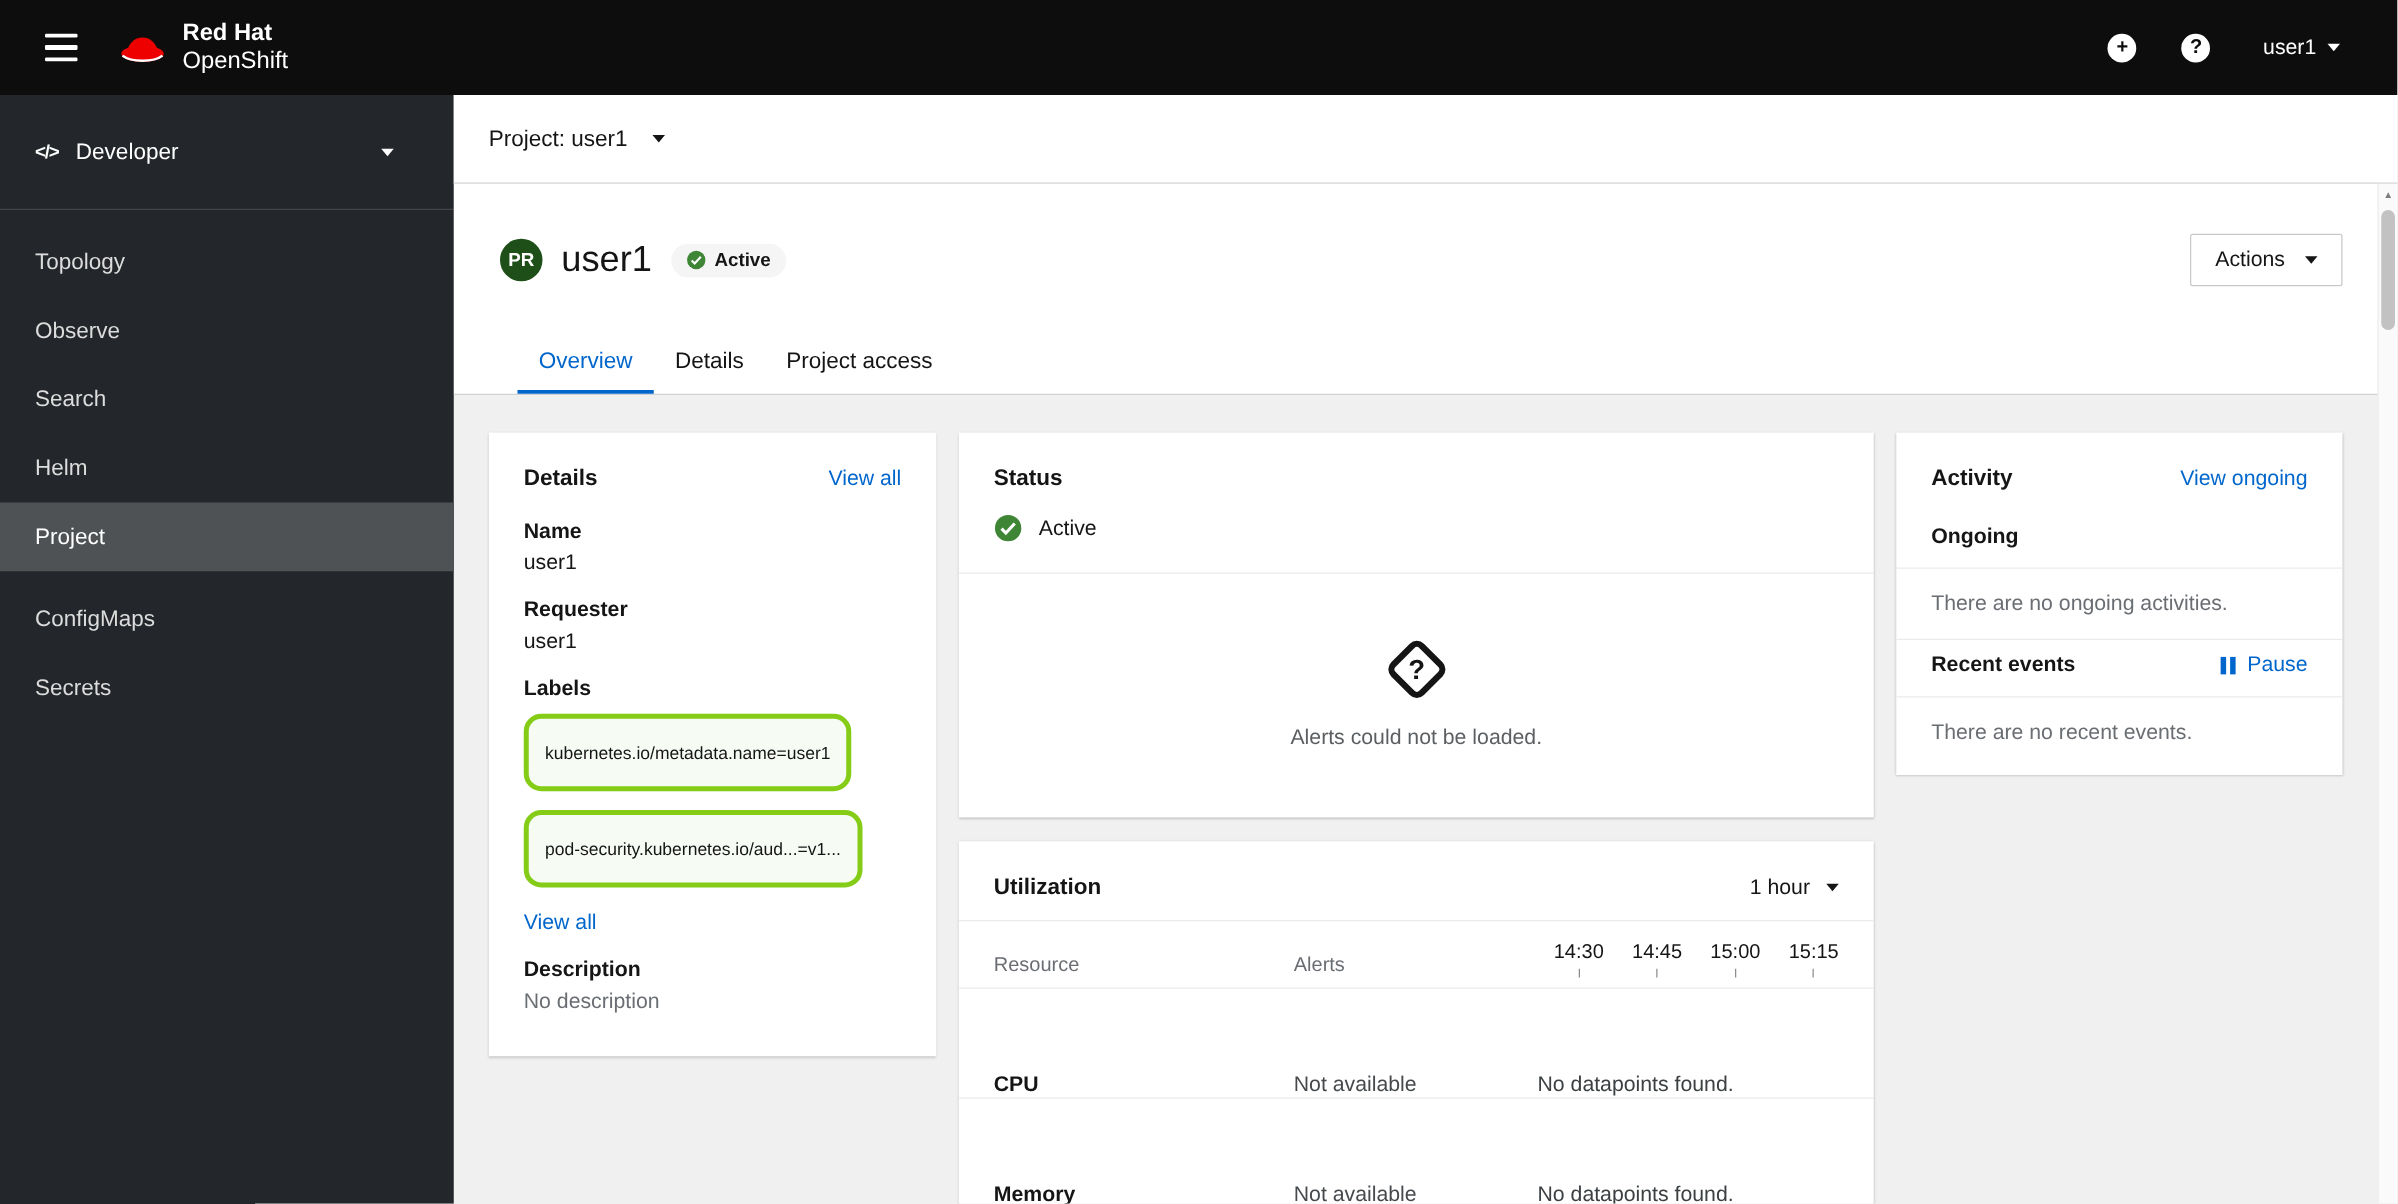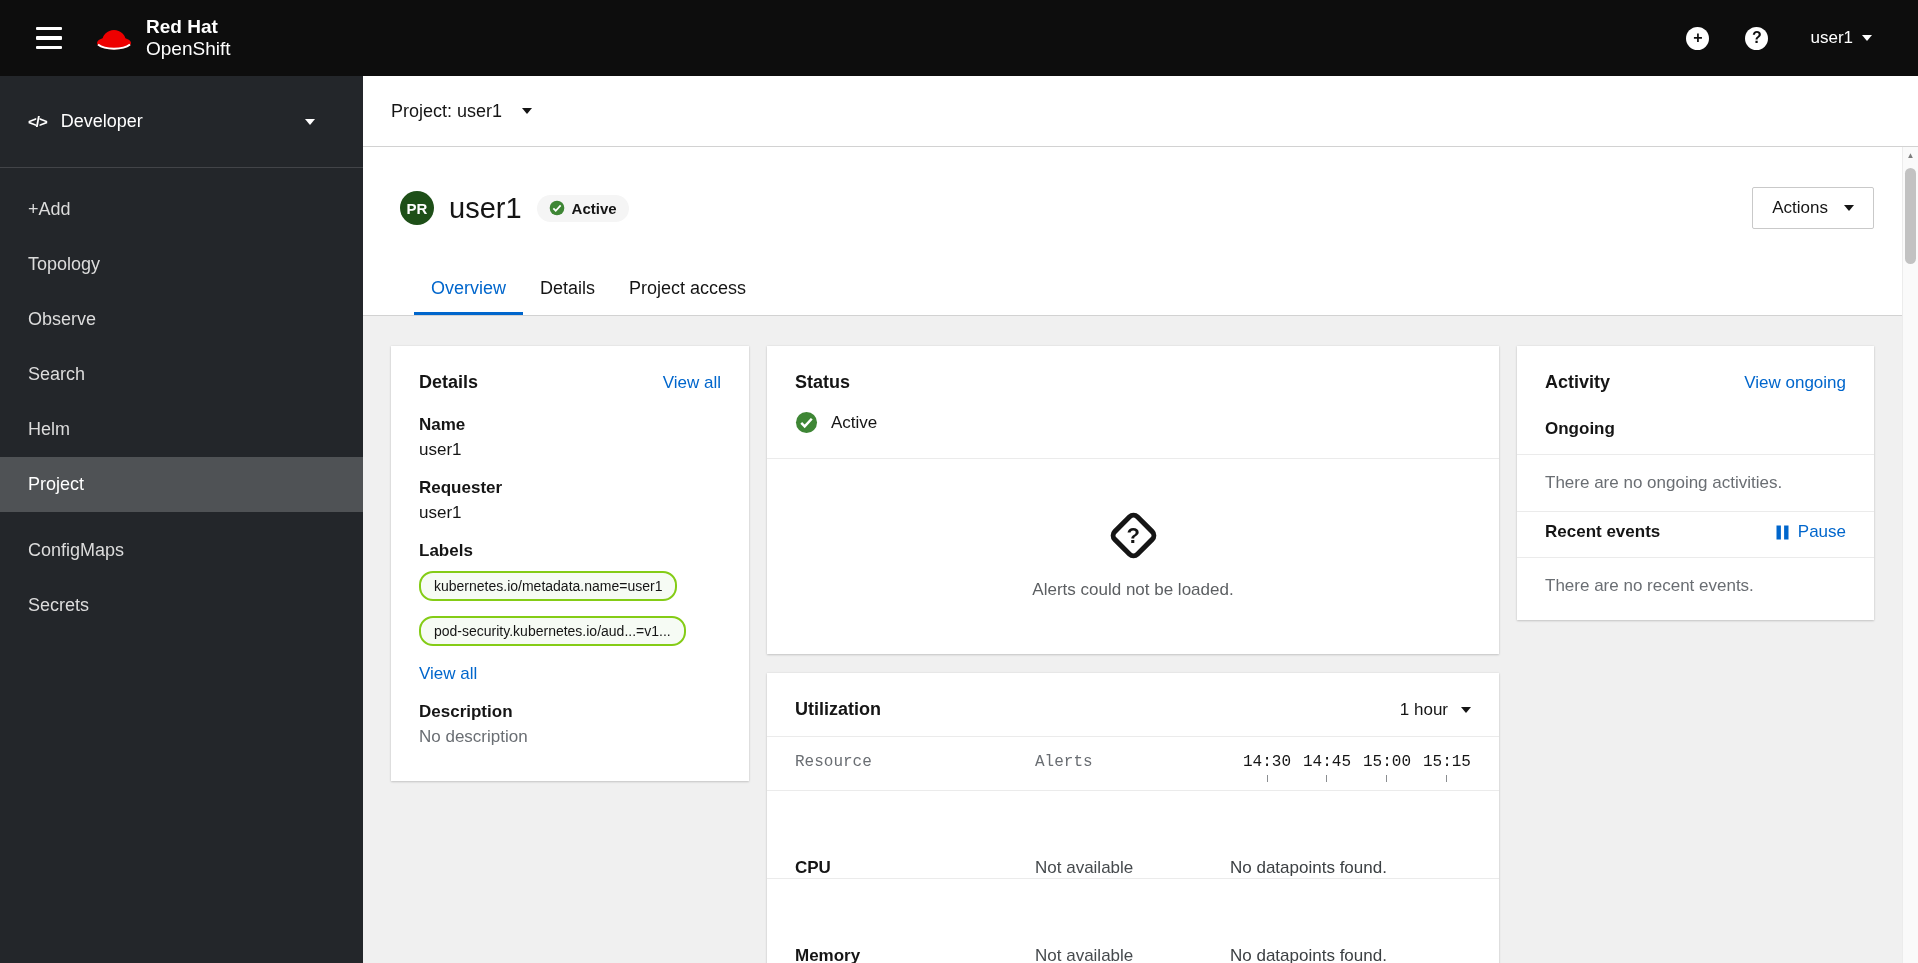--- a/index.html
+++ b/index.html
@@ -81,39 +81,39 @@
   .link { color:#0066cc; font-size:17px; text-decoration:none; cursor:pointer; background:none; border:none; }
   .muted { color:#6a6e73; }
 
   
   .card-body { padding:0 28px 34px; font-size:17px; }
   .field-label { font-weight:bold; margin-top:18px; }
   .field-label.first { margin-top:6px; }
   .field-value { margin-top:5px; }
   .chip-row { margin-top:10px; max-width:100%; }
   .chip { display:inline-block; max-width:100%; overflow:hidden; white-space:nowrap;
-          text-overflow:ellipsis; border:2px solid #84cc16; background:#f6fbf4;
-          border-radius:14px; padding:5px 13px; font-size:14px; cursor:pointer; }
+          text-overflow:ellipsis; border:4px solid #84cc16; background:#f6fbf4;
+          border-radius:14px; padding:19px 13px; font-size:14px; cursor:pointer; }
   .labels-view-all { display:inline-block; margin-top:13px; }
 
   
   .status-row { display:flex; align-items:center; gap:13px; padding:2px 28px 24px; font-size:17px; }
   .alert-body { border-top:1px solid #ebebeb; padding:46px 20px 54px; display:flex;
                 flex-direction:column; align-items:center; }
   .alert-icon { width:37px; height:37px; border:5px solid #151515; border-radius:8px;
                 transform:rotate(45deg); display:flex; align-items:center; justify-content:center;
                 margin:12px 0 26px; }
   .alert-icon .q { transform:rotate(-45deg); font-weight:bold; font-size:22px; }
   .alert-msg { font-size:17px; color:#5c5f62; }
 
   
   .duration-select { display:flex; align-items:center; gap:13px; background:none; border:none;
                      cursor:pointer; font-size:17px; color:#151515; }
-  .util-axis { display:flex; align-items:flex-start; padding:16px 28px 8px;
-               border-top:1px solid #ebebeb; color:#6a6e73; font-size:16px;font-family:Liberation Mono, monospace; }
+  .util-axis { display:flex; align-items:flex-end; padding:16px 28px 8px;
+               border-top:1px solid #ebebeb; color:#6a6e73; font-size:16px; }
   .u-res { width:240px; flex-shrink:0; }
   .u-usage { width:195px; flex-shrink:0; }
   .u-times { margin-left:auto; width:228px; display:flex; justify-content:space-between; }
   .u-time { text-align:center; color:#151515; }
   .tick { width:1px; height:7px; background:#8a8d90; margin:4px auto 0; }
   .util-row { display:flex; align-items:flex-end; padding:0 28px; height:88px;
               border-top:1px solid #ebebeb; font-size:17px; }
   .util-row .u-res { font-weight:600; }
   .u-val { width:195px; flex-shrink:0; color:#464a4d; }
   .u-data { color:#3c4043; }
@@ -178,21 +178,20 @@
 
 <div class="layout">
 
   <nav class="sidebar">
     <div class="perspective">
       <span class="code-icon">&lt;/&gt;</span>
       <span>Developer</span>
       <span class="caret"></span>
     </div>
     <div class="nav">
-      <button class="nav-item">+Add</button>
       <button class="nav-item">Topology</button>
       <button class="nav-item">Observe</button>
       <button class="nav-item">Search</button>
       <button class="nav-item">Helm</button>
       <button class="nav-item active">Project</button>
       <button class="nav-item group-start">ConfigMaps</button>
       <button class="nav-item">Secrets</button>
     </div>
   </nav>
 

